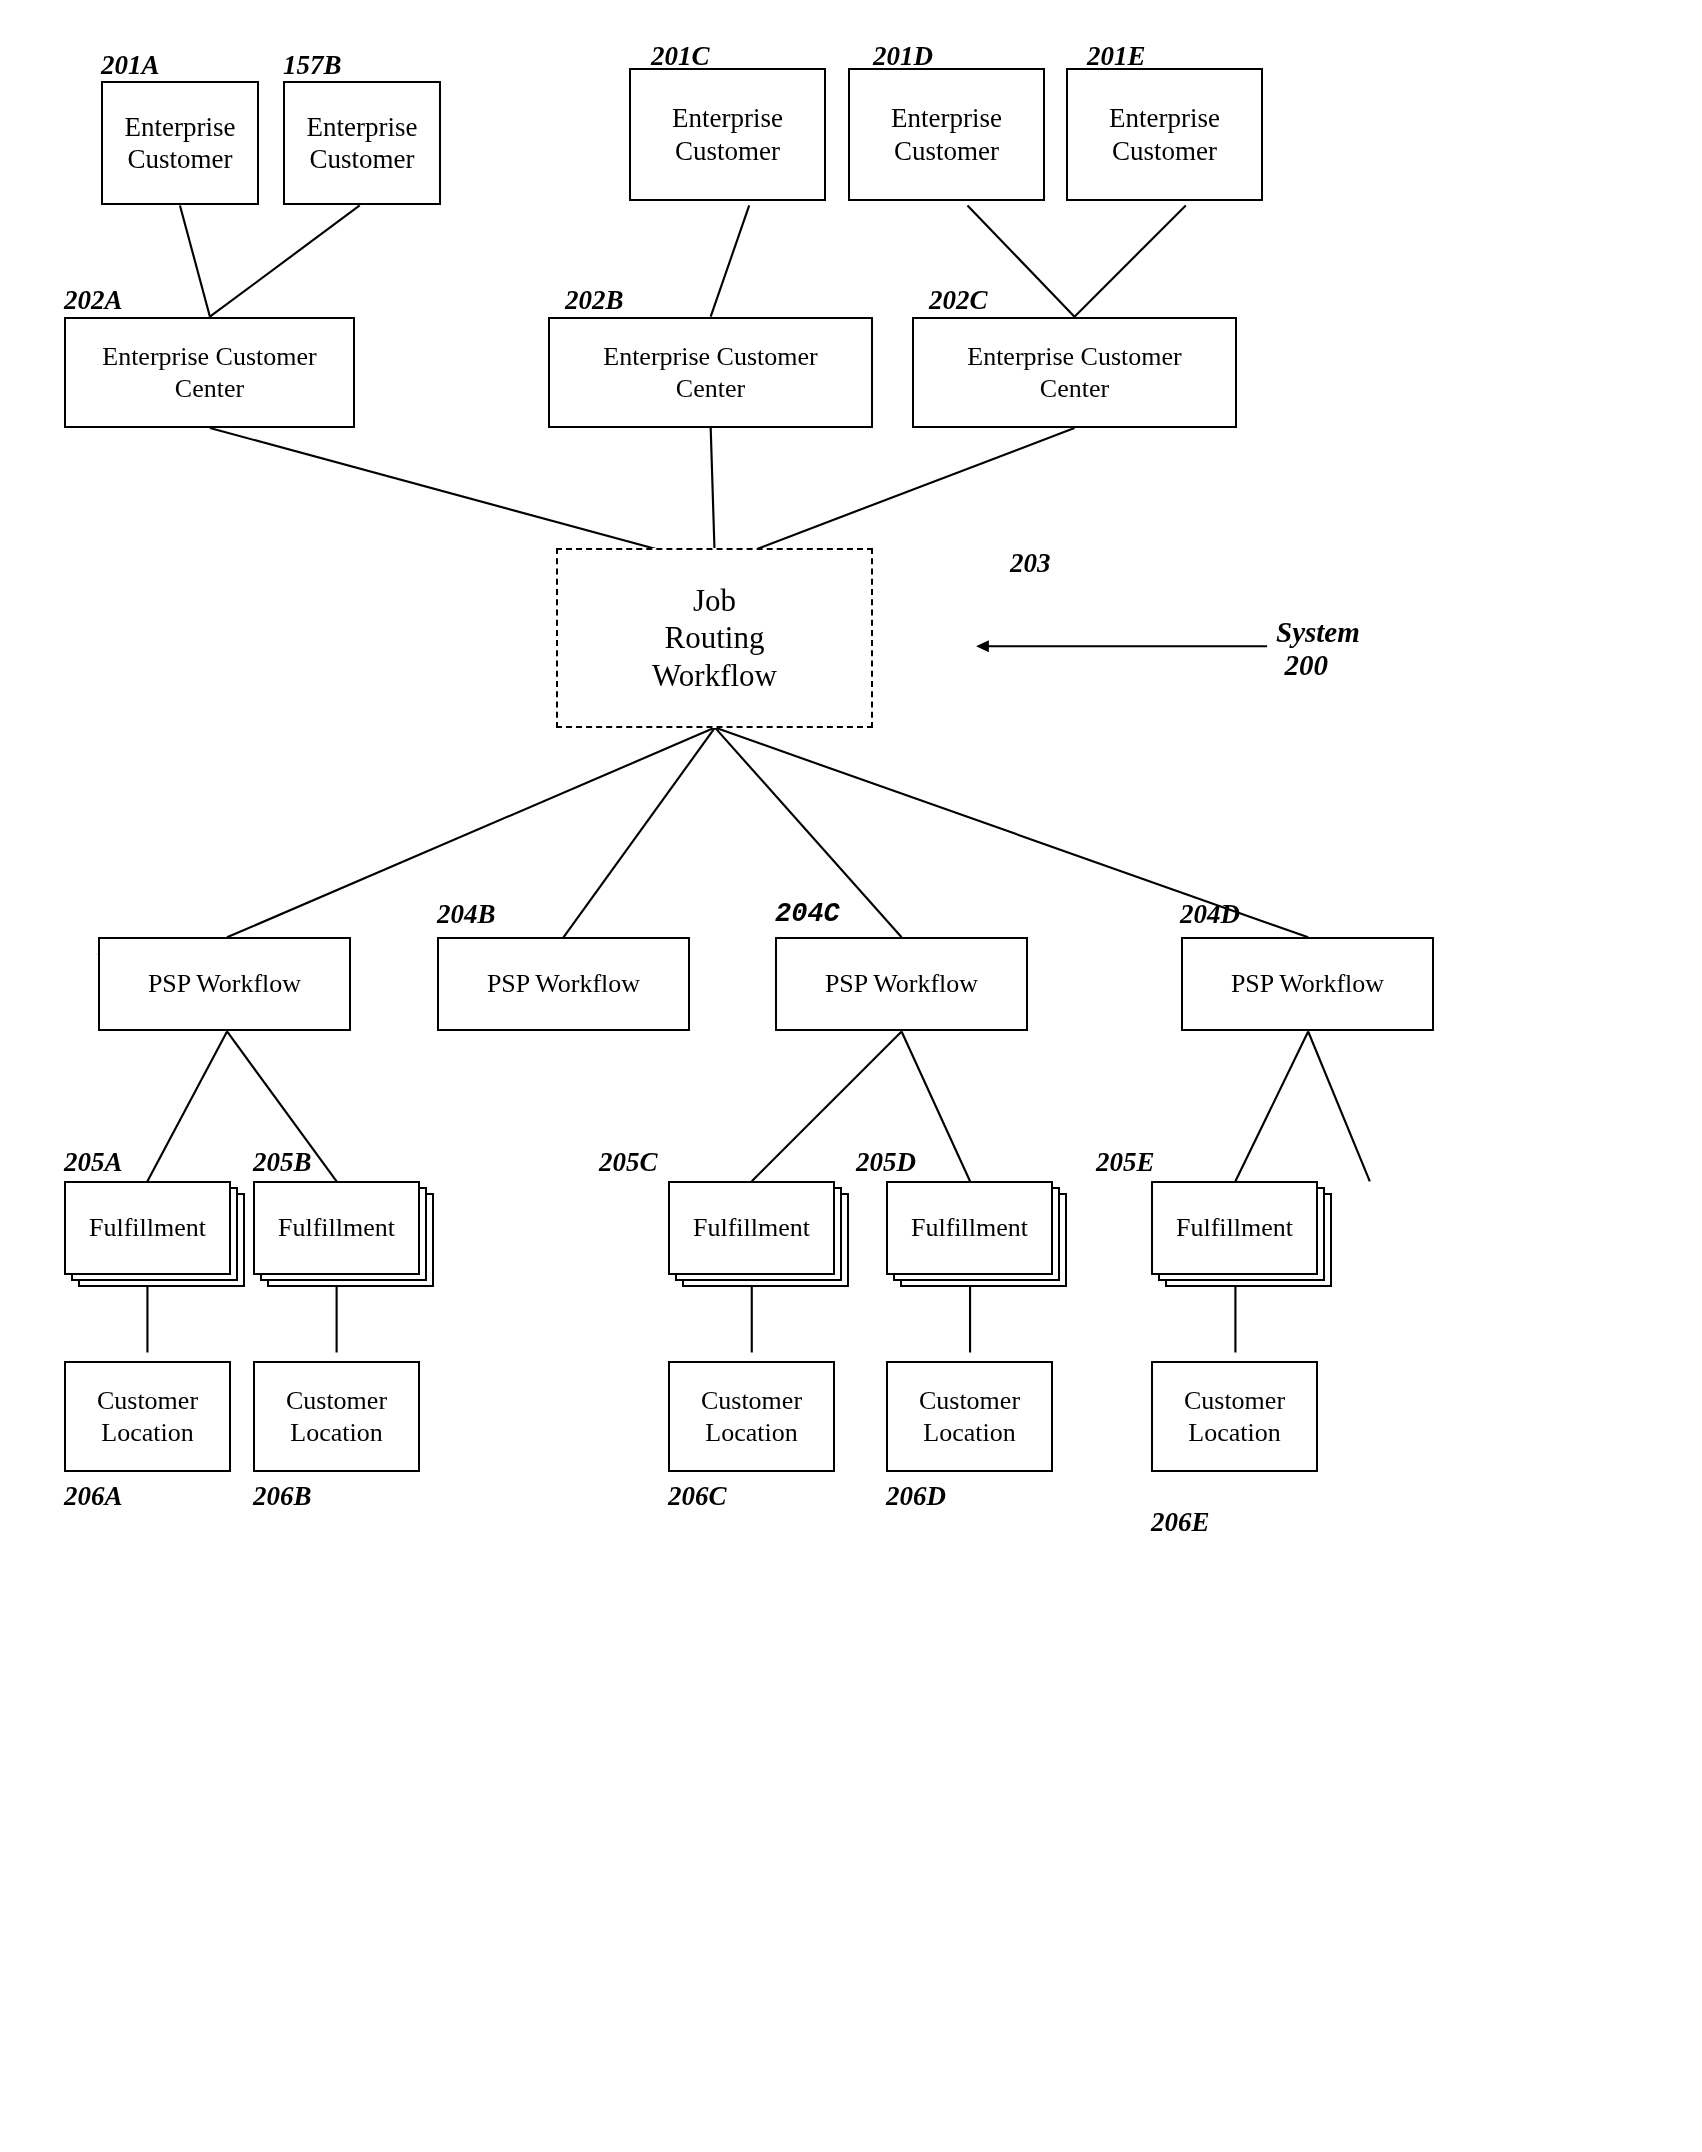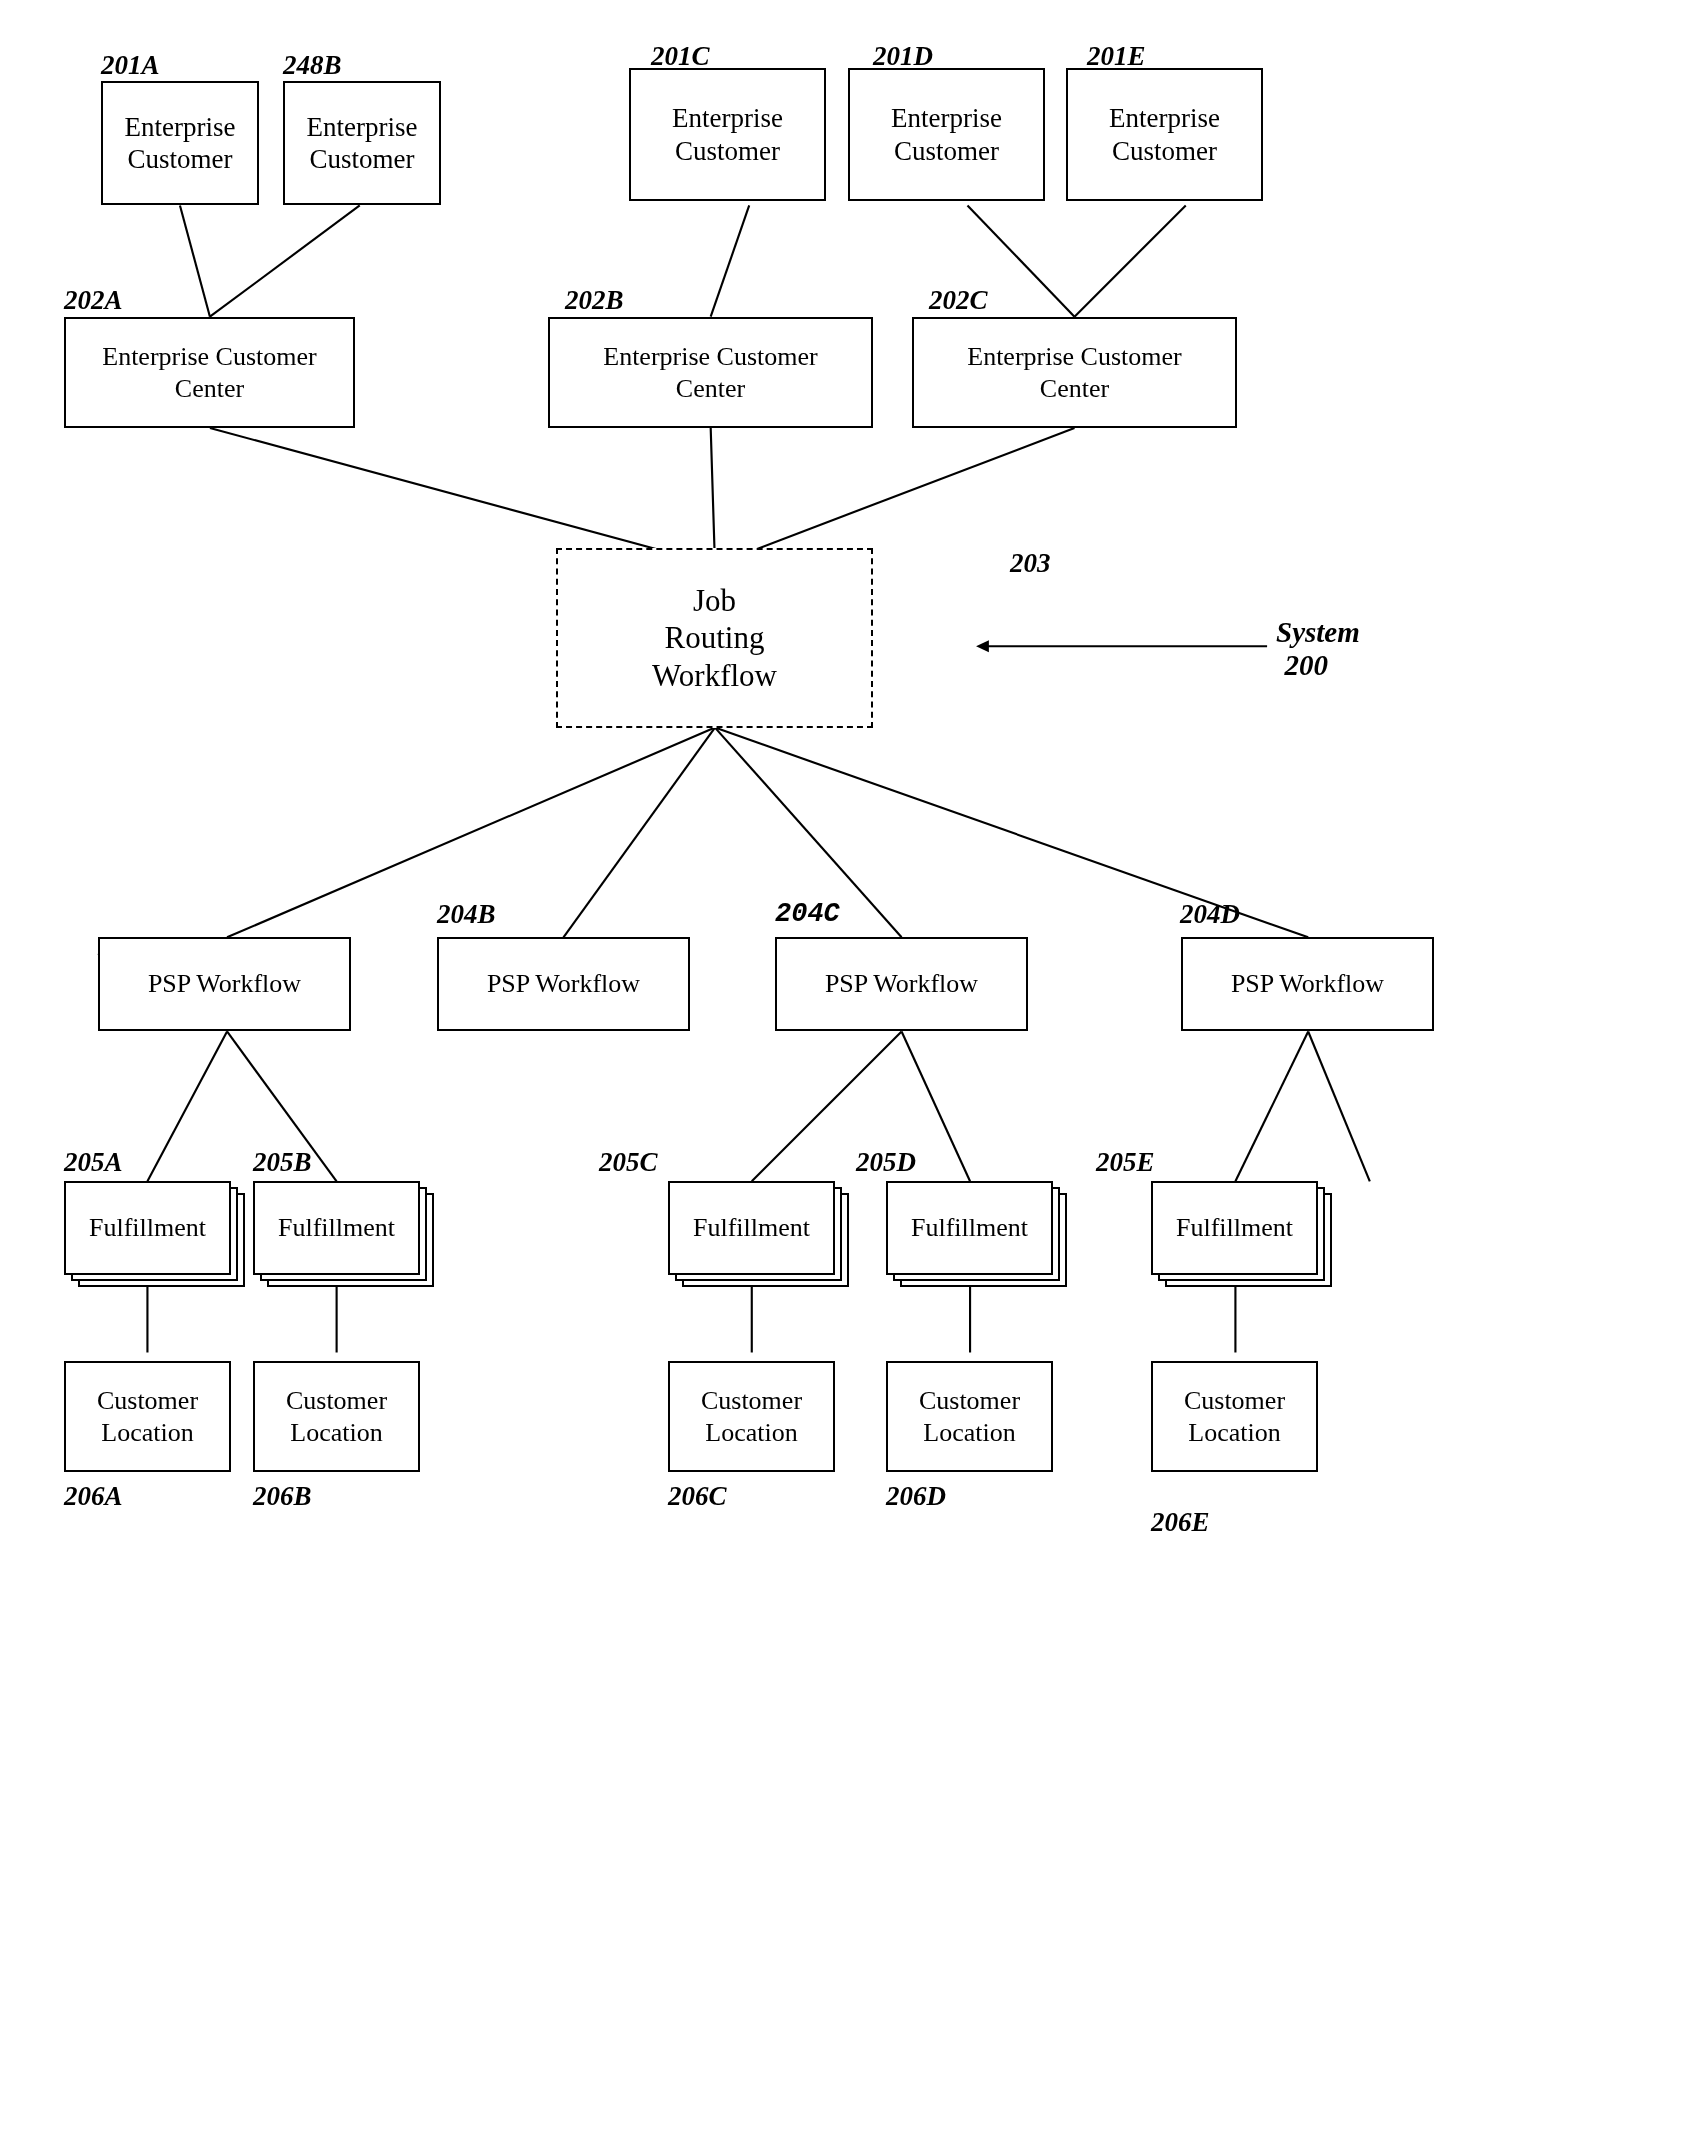--- a/index.html
+++ b/index.html
@@ -103,21 +103,21 @@
     <line x1="878" y1="1490" x2="878" y2="1580" stroke="#000" stroke-width="2.5"></line>
     <line x1="1133" y1="1490" x2="1133" y2="1580" stroke="#000" stroke-width="2.5"></line>
     <line x1="1443" y1="1490" x2="1443" y2="1580" stroke="#000" stroke-width="2.5"></line>
 
     <line x1="1480" y1="755" x2="1150" y2="755" stroke="#000" stroke-width="2.5"></line>
     <polygon points="1155,748 1140,755 1155,762" fill="#000"></polygon>
 
   </svg>
 
   <div class="label" style="left:101px; top:50px;">201A</div>
-  <div class="label" style="left:283px; top:50px;">248B</div>
+  <div class="label" style="left:283px; top:50px;">157B</div>
   <div class="label" style="left:651px; top:41px;">201C</div>
   <div class="label" style="left:873px; top:41px;">201D</div>
   <div class="label" style="left:1087px; top:41px;text-align:right;">201E</div>
 
   <div class="label" style="left:64px; top:285px;">202A</div>
   <div class="label" style="left:565px; top:285px;">202B</div>
   <div class="label" style="left:929px; top:285px;">202C</div>
 
   <div class="label" style="left:1010px; top:548px;">203</div>
 

